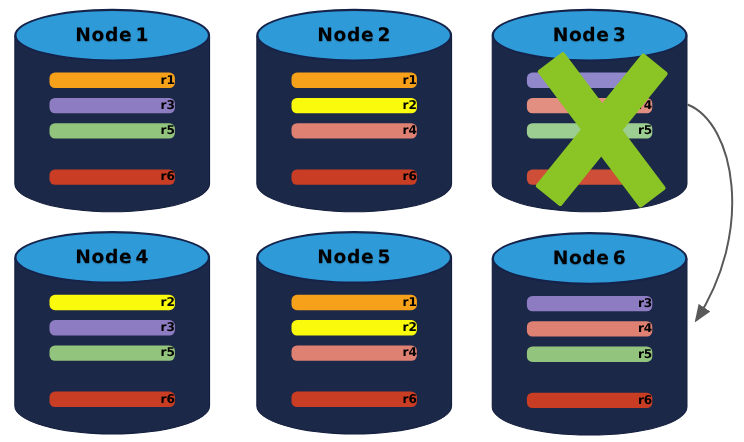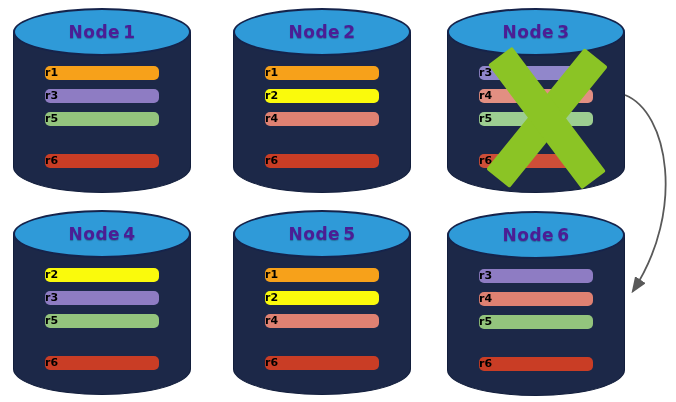--- a/index.html
+++ b/index.html
@@ -21,26 +21,26 @@
     background:#1C2848;z-index:1;
   }
   .cyl-top{
     position:absolute;left:0;top:0;width:178px;height:48px;
     box-sizing:border-box;border:2px solid #15234B;border-radius:50%;
     background:#2F9AD8;z-index:2;
     display:flex;align-items:center;justify-content:center;
   }
   .cyl-title{
     display:flex;gap:3px;align-items:baseline;
-    color:#4c1d95;font-size:17px;font-weight:bold;letter-spacing:0.5px;
+    color:#000000;font-size:17px;font-weight:bold;letter-spacing:0.5px;
     text-shadow:0 1px 1px rgba(0,0,0,0.25);
   }
   .bar{
     position:absolute;left:32px;width:114px;height:14px;border-radius:5px;
-    display:flex;align-items:center;justify-content:flex-start;
+    display:flex;align-items:center;justify-content:flex-end;
     font-size:11px;font-weight:bold;color:#000;line-height:14px;z-index:2;
   }
   .b0{top:58px}.b1{top:81px}.b2{top:104px}.b3{top:146px}
   .xmark{position:absolute;left:40px;top:40px;width:120px;height:140px;z-index:3;}
   .xarm{
     position:absolute;left:45px;top:-8px;width:30px;height:156px;border-radius:2px;
     background:#8BC425;
   }
   .xa1{transform:rotate(39deg);}
   .xa2{transform:rotate(-37deg);}

